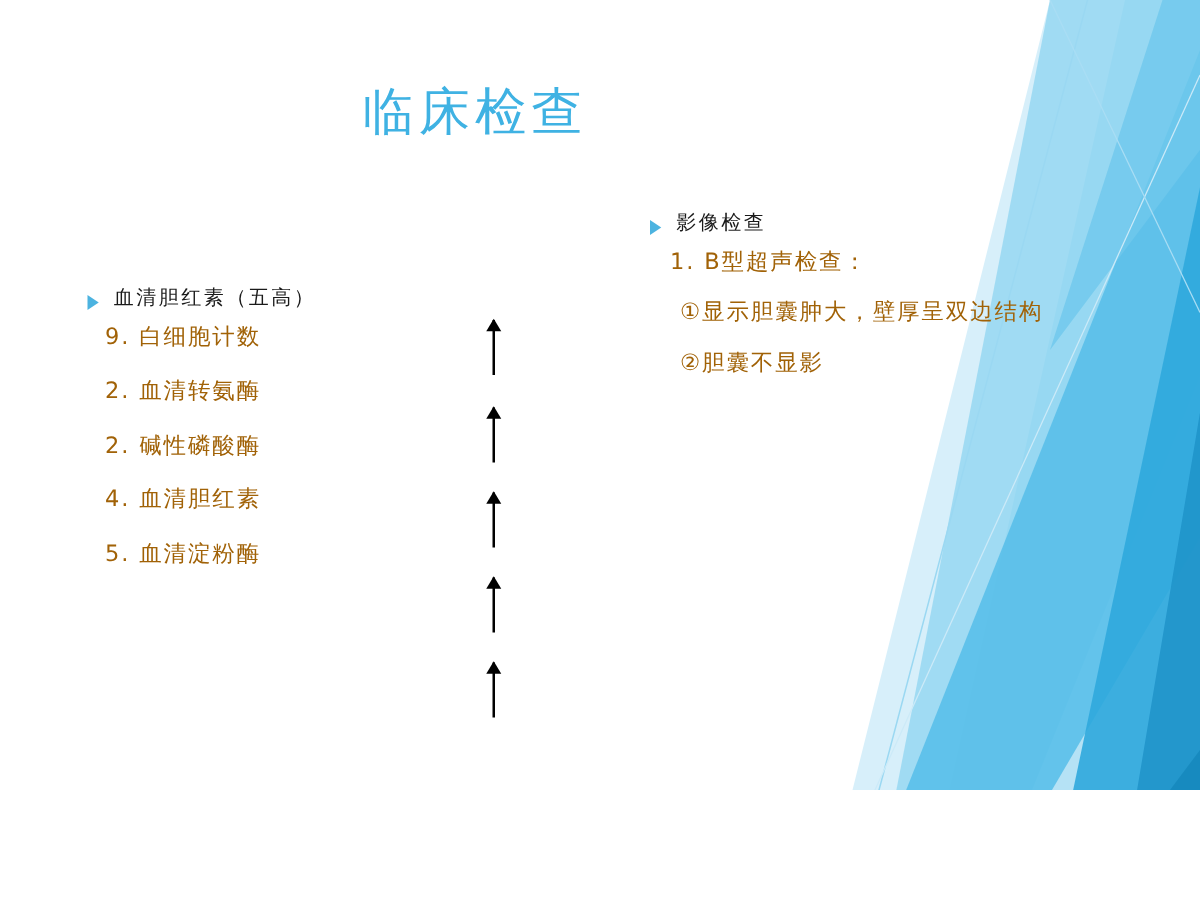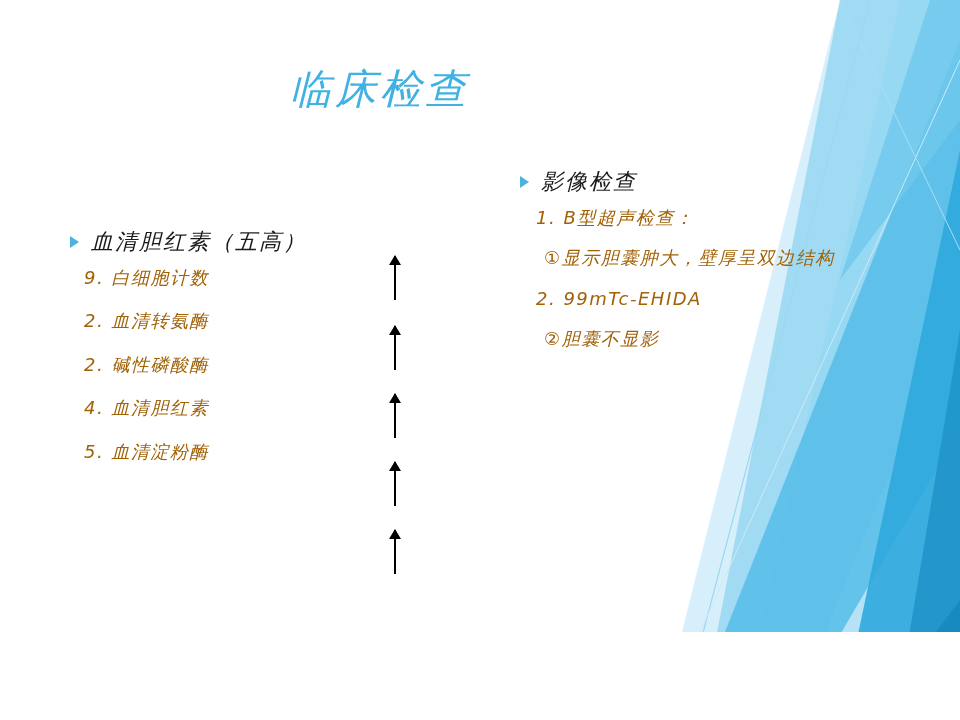--- a/index.html
+++ b/index.html
@@ -12,21 +12,20 @@
     background: #ffffff;
     font-family: "DejaVu Sans", "Liberation Sans", sans-serif;
     overflow: hidden;
   }
   #slide {
     position: relative;
     width: 960px;
     height: 632px;
     background: #ffffff;
     overflow: hidden;
-    font-style: italic;
   }
   
   #deco {
     position: absolute;
     top: 0;
     right: 0;
     width: 420px;
     height: 720px;
     overflow: hidden;
     pointer-events: none;
@@ -66,21 +65,21 @@
     height: 0;
     border-top: 6px solid transparent;
     border-bottom: 6px solid transparent;
     border-left: 9px solid #4cb3e0;
     margin-top: 8px;
     margin-right: 12px;
     flex: none;
   }
   .bullet-text {
     font-family: "DejaVu Sans", "Liberation Sans", sans-serif;
-    font-size: 22px;
+    font-size: 16px;
     color: #1a1a1a;
     letter-spacing: 2px;
     line-height: 1.3;
   }
   .item {
     font-family: "DejaVu Sans", "Liberation Sans", sans-serif;
     font-size: 18px;
     color: #a16207;
     letter-spacing: 1.5px;
     margin: 0 0 21px 14px;
@@ -162,17 +161,16 @@
     <div class="arrow" style="top:282px;height:44px;"></div>
   </div>
 
   <div class="col" id="col-right">
     <div class="bullet-row">
       <span class="tri"></span>
       <span class="bullet-text">影像检查</span>
     </div>
     <div class="item">1. B型超声检查：</div>
     <div class="item sub">①显示胆囊肿大，壁厚呈双边结构</div>
-    <div class="item">2. 99mTc-EHIDA</div>
     <div class="item sub">②胆囊不显影</div>
   </div>
 
 </div>
 
 </body></html>

